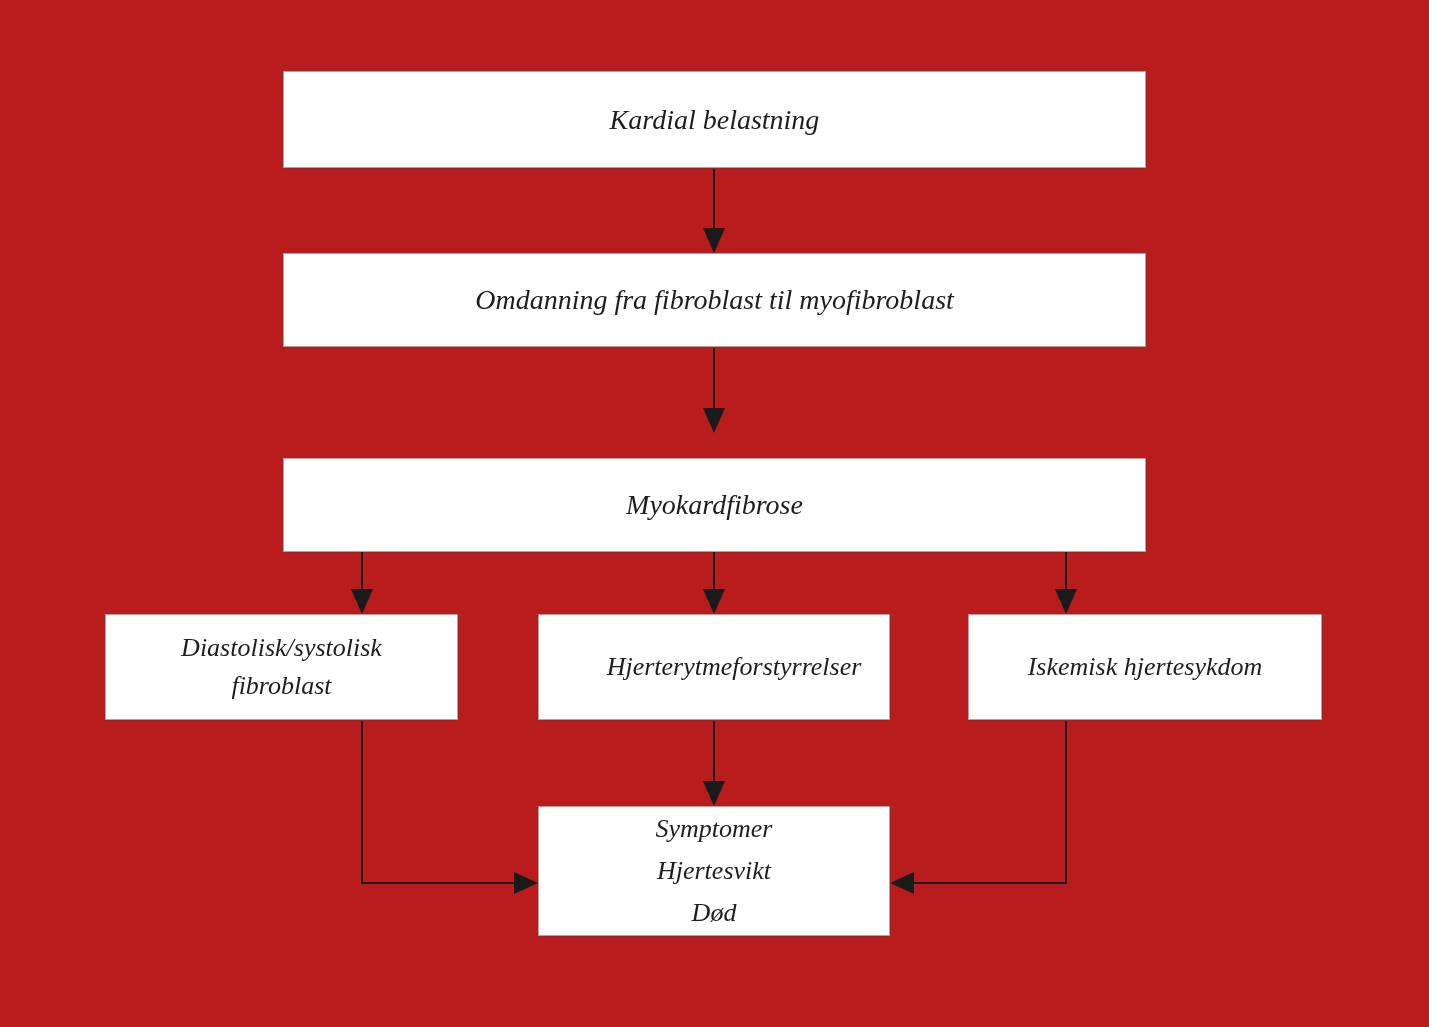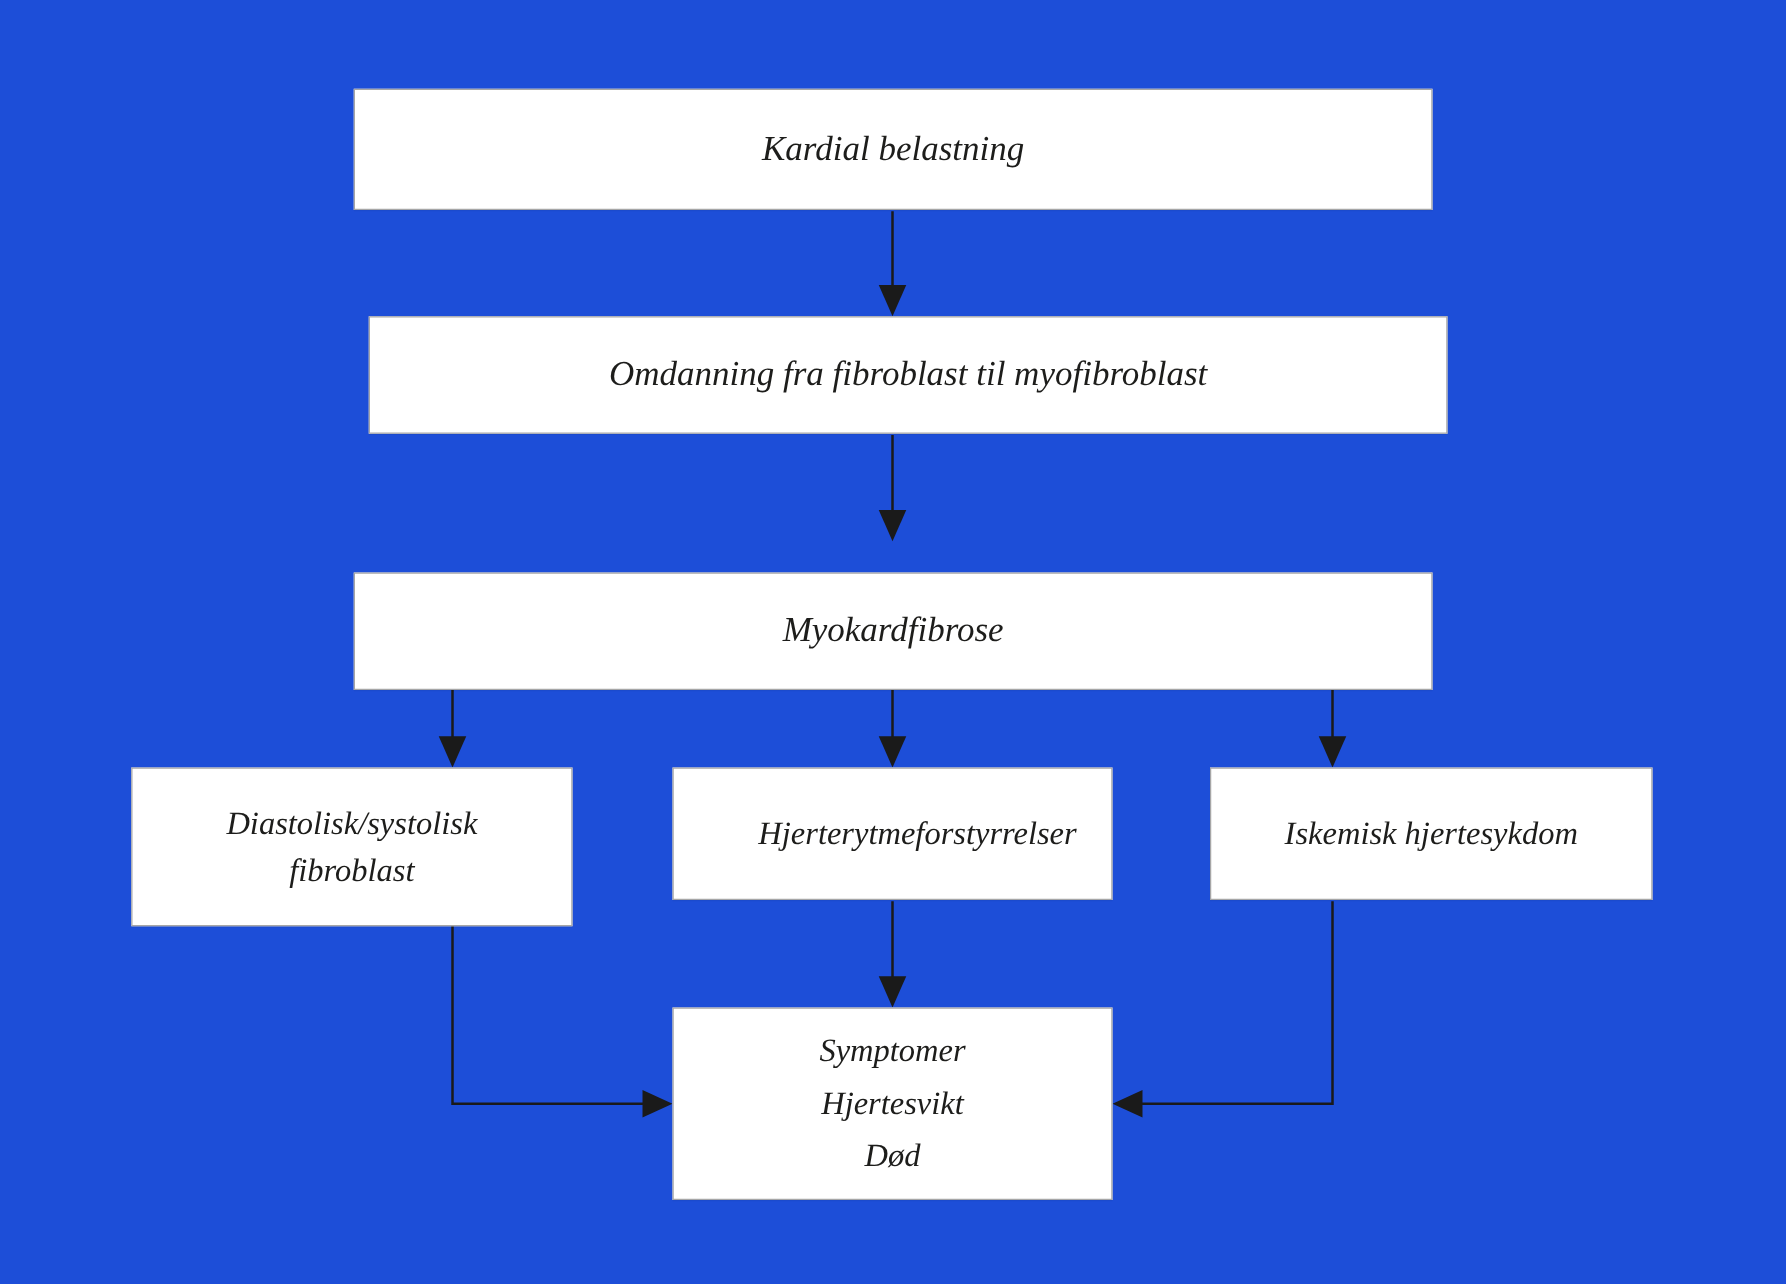--- a/index.html
+++ b/index.html
@@ -1,46 +1,46 @@
 <!DOCTYPE html>
 <html><head>
 <meta charset="utf-8">
 <style>
   html, body { margin: 0; padding: 0; }
   .canvas {
     position: relative;
     width: 1429px;
     height: 1027px;
-    background: #1d4ed8;
+    background: #b91c1c;
     font-family: "Liberation Serif", "DejaVu Serif", serif;
     overflow: hidden;
   }
   .node {
     position: absolute;
     box-sizing: border-box;
     background: #ffffff;
     border: 1px solid #a6a6a6;
     display: flex;
     flex-direction: column;
     align-items: center;
     justify-content: center;
     text-align: center;
     font-style: italic;
     color: #1d1d1b;
     box-shadow: 0 1px 0 rgba(0,0,0,0.05);
   }
   .node .line { display: block; }
 
   #n-kardial    { left: 283px; top: 71px;  width: 863px; height: 97px;  font-size: 28px; }
-  #n-omdanning  { left: 283px; top: 253px; width: 863px; height: 94px;  font-size: 28px; margin-left: 12px; }
+  #n-omdanning  { left: 283px; top: 253px; width: 863px; height: 94px;  font-size: 28px; }
   #n-myokard    { left: 283px; top: 458px; width: 863px; height: 94px;  font-size: 28px; }
-  #n-dys        { left: 105px; top: 614px; width: 353px; height: 127px; font-size: 26px; line-height: 1.45; }
+  #n-dys        { left: 105px; top: 614px; width: 353px; height: 106px; font-size: 26px; line-height: 1.45; }
   #n-rytme      { left: 538px; top: 614px; width: 352px; height: 106px; font-size: 26px; padding-left: 40px; }
   #n-iskemisk   { left: 968px; top: 614px; width: 354px; height: 106px; font-size: 26px; align-items: center; }
-  #n-utfall     { left: 538px; top: 806px; width: 352px; height: 154px; font-size: 26px; line-height: 1.62; }
+  #n-utfall     { left: 538px; top: 806px; width: 352px; height: 130px; font-size: 26px; line-height: 1.62; }
 
   .connectors {
     position: absolute;
     left: 0; top: 0;
     width: 1429px;
     height: 1027px;
     pointer-events: none;
   }
   .connectors line, .connectors polyline {
     stroke: #1a1a1a;

